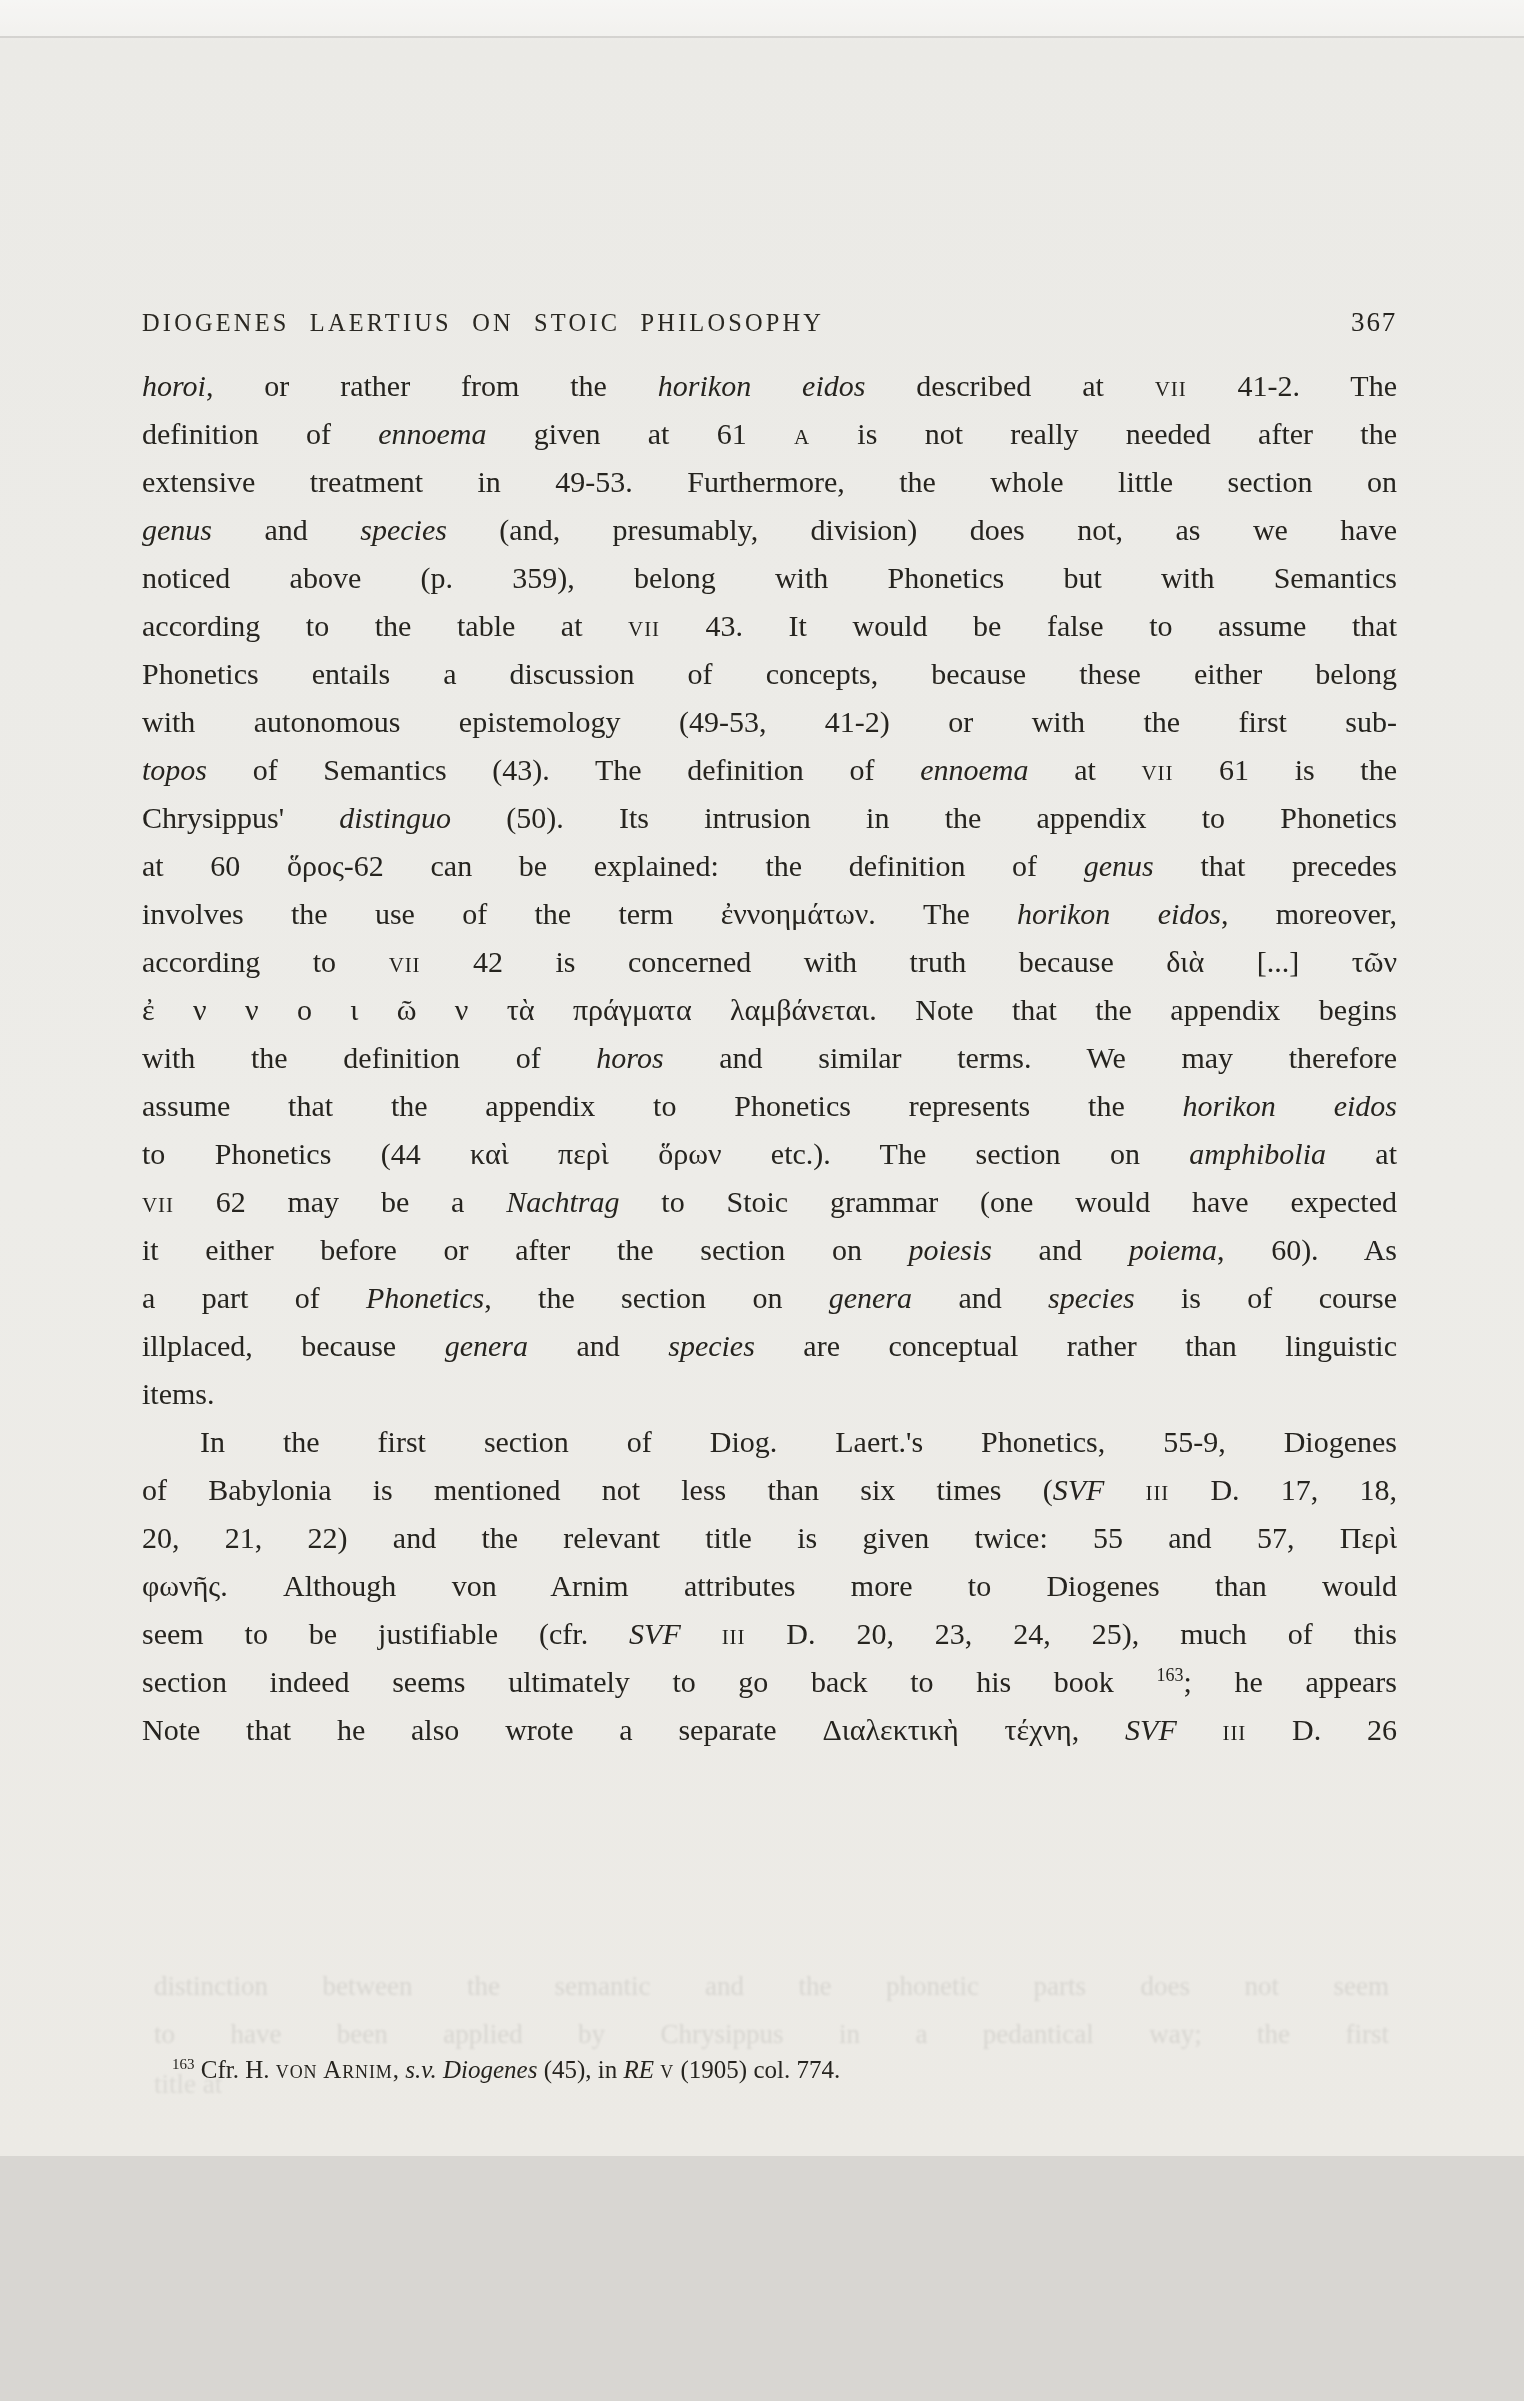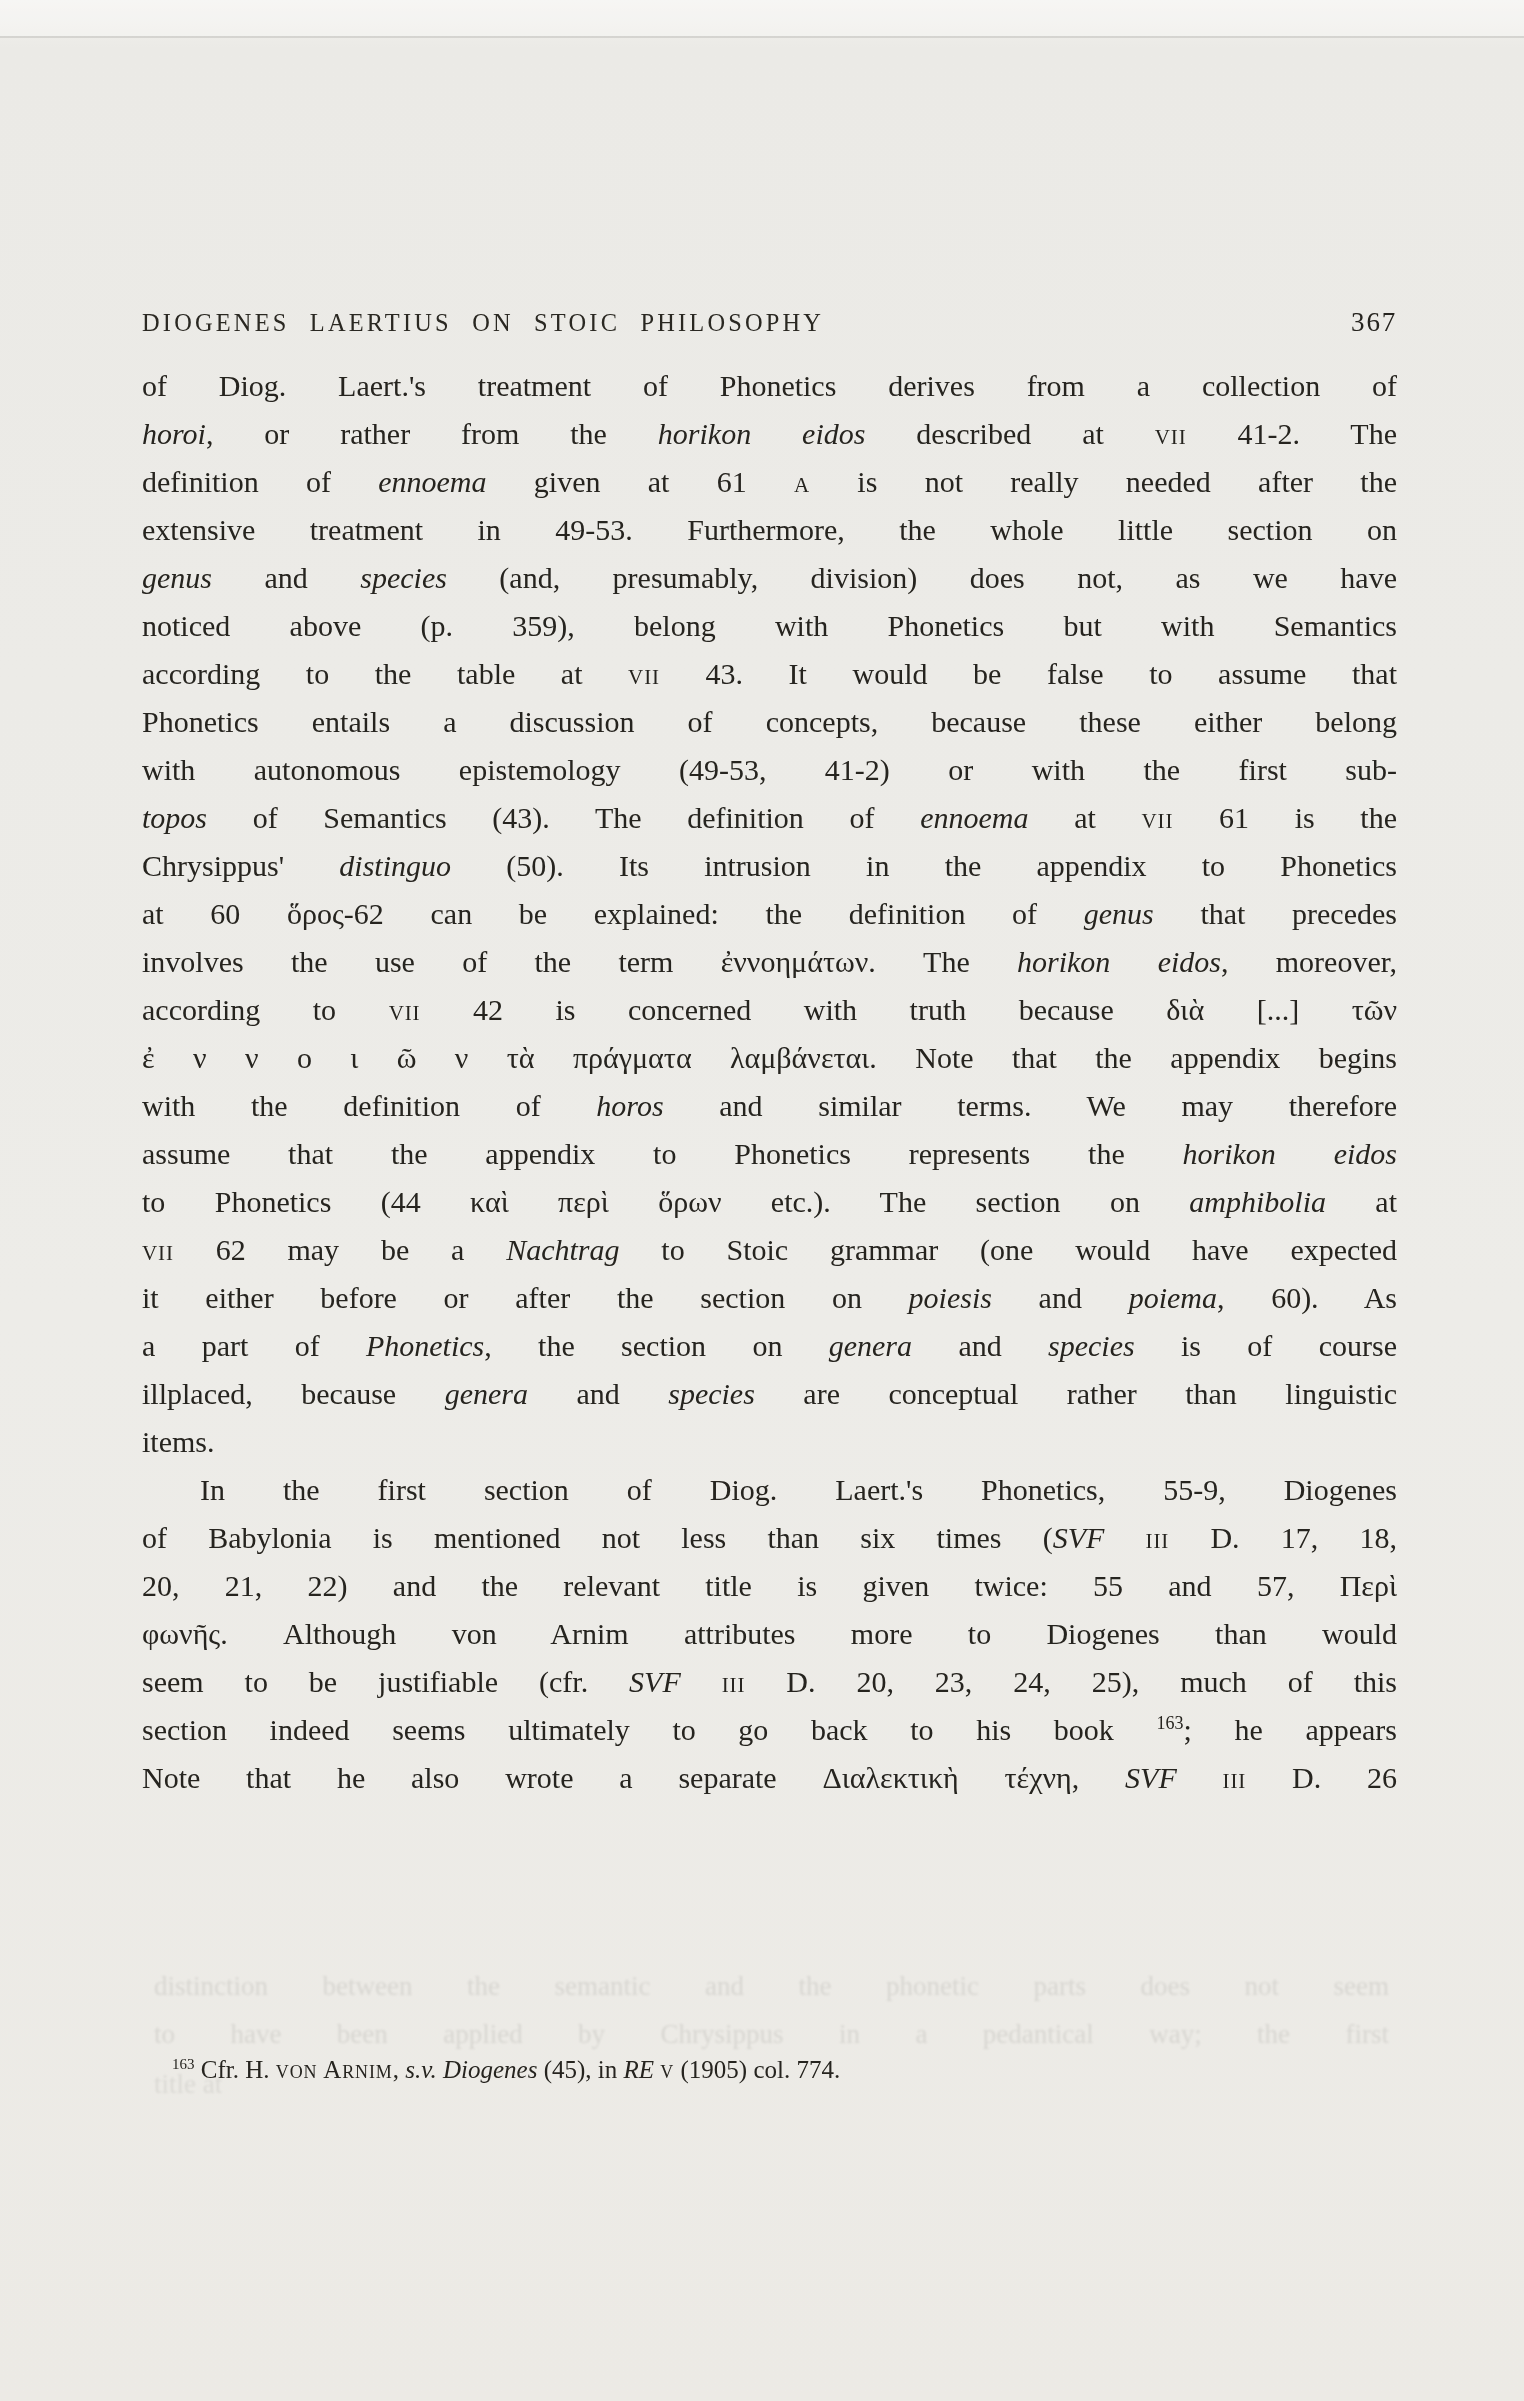--- a/index.html
+++ b/index.html
@@ -1,18 +1,18 @@
 <!DOCTYPE html>
 <html style="font-size:14.5px"><head>
 <meta charset="utf-8">
 <style>
   html,body { margin:0; padding:0; background:#d8d6d2; }
   .page {
     position:relative;
-    width:1525px; height:2401px;
+    width:1525px; height:2156px;
     margin:0 auto;
     background:#edece8;
     background-image:linear-gradient(180deg,#f3f2ef 0%,#ebeae6 2%,#edece8 55%,#eceae5 100%);
     overflow:hidden;
     font-family:"Liberation Serif","DejaVu Serif",serif;
     color:#26241f;
   }
   .topband { position:absolute; top:0; left:0; right:0; height:36px; background:rgba(255,255,255,0.30); }
   .scanline { position:absolute; top:36px; left:0; right:0; height:1.8px; background:rgba(90,90,88,0.16); }
   .header {
@@ -54,21 +54,20 @@
   <div class="topband"></div>
   <div class="scanline"></div>
 
   <div class="header">
     <span class="header-title">DIOGENES LAERTIUS ON STOIC PHILOSOPHY</span>
     <span class="page-num">367</span>
   </div>
 
   <div class="textblock">
     <div>
-        <div class="line">of Diog. Laert.'s treatment of Phonetics derives from a collection of</div>
         <div class="line"><span class="i">horoi</span>, or rather from the <span class="i">horikon eidos</span> described at <span class="sc">vii</span> 41-2. The</div>
         <div class="line">definition of <span class="i">ennoema</span> given at 61 <span class="sc">a</span> is not really needed after the</div>
         <div class="line">extensive treatment in 49-53. Furthermore, the whole little section on</div>
         <div class="line"><span class="i">genus</span> and <span class="i">species</span> (and, presumably, division) does not, as we have</div>
         <div class="line">noticed above (p. 359), belong with Phonetics but with Semantics</div>
         <div class="line">according to the table at <span class="sc">vii</span> 43. It would be false to assume that</div>
         <div class="line">Phonetics entails a discussion of concepts, because these either belong</div>
         <div class="line">with autonomous epistemology (49-53, 41-2) or with the first sub-</div>
         <div class="line"><span class="i">topos</span> of Semantics (43). The definition of <span class="i">ennoema</span> at <span class="sc">vii</span> 61 is the</div>
         <div class="line">Chrysippus' <span class="i">distinguo</span> (50). Its intrusion in the appendix to Phonetics</div>

